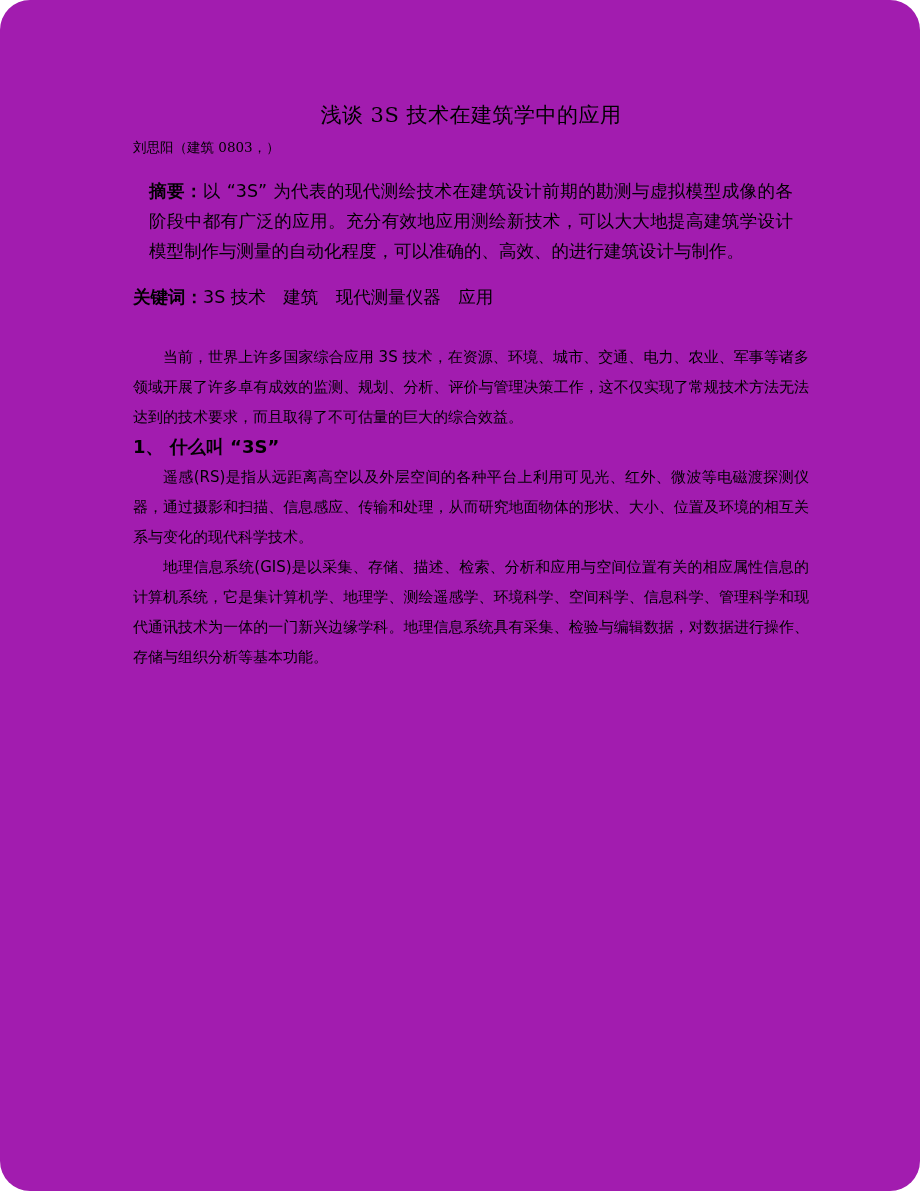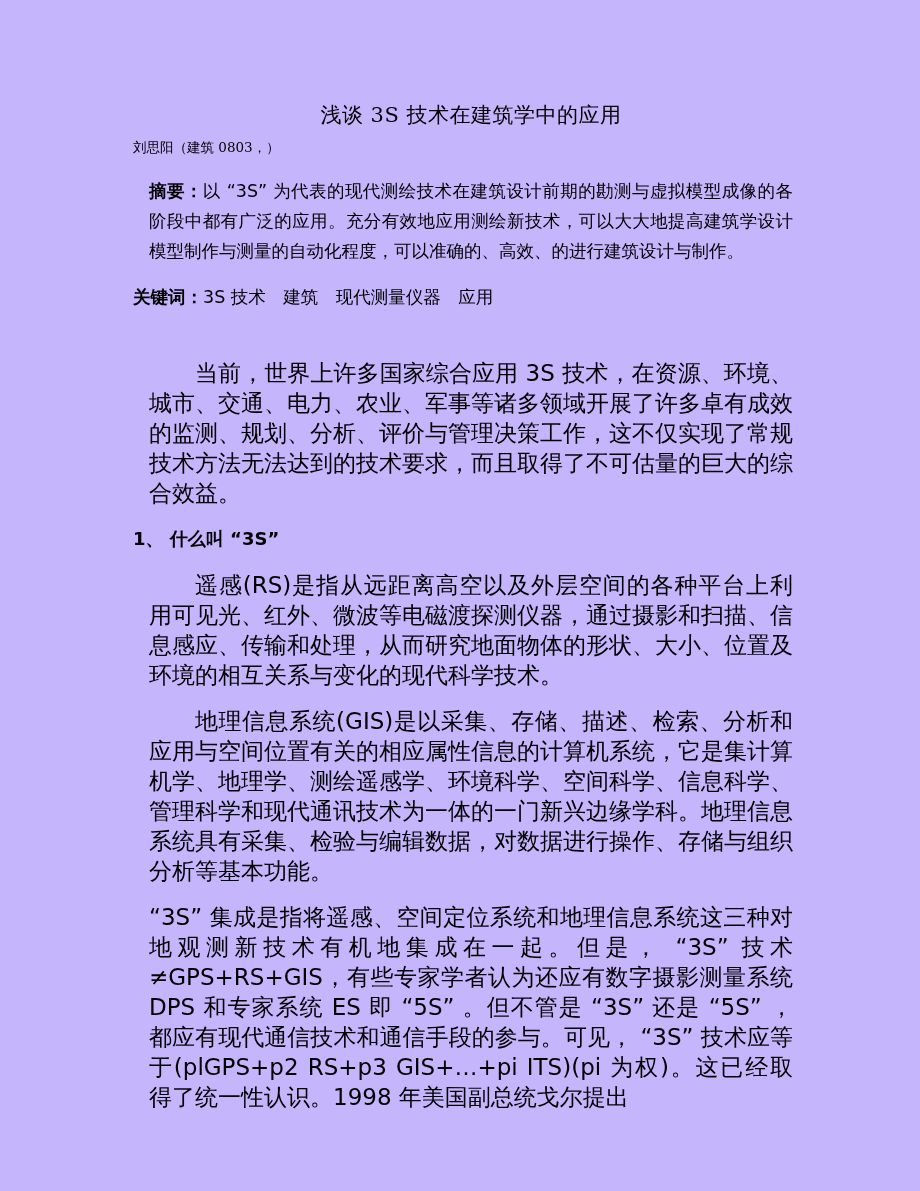--- a/index.html
+++ b/index.html
@@ -12,22 +12,23 @@
     height: 1191px;
     font-family: "DejaVu Sans", sans-serif;
     color: #000000;
     overflow: hidden;
   }
 
   .page {
     position: relative;
     width: 920px;
     height: 1191px;
-    background: #c4b5fd;
+    background: #a21caf;
     box-sizing: border-box;
+    border-radius: 30px;
   }
 
   .content {
     position: absolute;
     left: 133px;
     top: 0;
     width: 676px;
   }
 
   .doc-title {
@@ -70,23 +71,23 @@
     line-height: 30px;
     margin: 0;
     text-align: left;
   }
 
   .spacer-line {
     height: 30px;
   }
 
   p.body-para {
-    font-size: 23px;
+    font-size: 15px;
     line-height: 30px;
-    margin: 16px;
+    margin: 0;
     text-align: justify;
     text-justify: inter-ideograph;
     text-indent: 2em;
   }
 
   p.body-para.no-indent {
     text-indent: 0;
   }
 
   p.body-para.small-indent {
@@ -130,16 +131,15 @@
     <h2 class="section-heading">
       <span class="num">1、</span><span> 什么叫 “3S”</span>
     </h2>
 
 
 
     <p class="body-para">遥感(RS)是指从远距离高空以及外层空间的各种平台上利用可见光、红外、微波等电磁渡探测仪器，通过摄影和扫描、信息感应、传输和处理，从而研究地面物体的形状、大小、位置及环境的相互关系与变化的现代科学技术。</p>
 
     <p class="body-para">地理信息系统(GIS)是以采集、存储、描述、检索、分析和应用与空间位置有关的相应属性信息的计算机系统，它是集计算机学、地理学、测绘遥感学、环境科学、空间科学、信息科学、管理科学和现代通讯技术为一体的一门新兴边缘学科。地理信息系统具有采集、检验与编辑数据，对数据进行操作、存储与组织分析等基本功能。</p>
 
-    <p class="body-para no-indent">“3S” 集成是指将遥感、空间定位系统和地理信息系统这三种对地观测新技术有机地集成在一起。但是， “3S” 技术≠GPS+RS+GIS，有些专家学者认为还应有数字摄影测量系统 DPS 和专家系统 ES 即 “5S” 。但不管是 “3S” 还是 “5S” ，都应有现代通信技术和通信手段的参与。可见， “3S” 技术应等于(plGPS+p2 RS+p3 GIS+…+pi ITS)(pi 为权)。这已经取得了统一性认识。1998 年美国副总统戈尔提出</p>
 
   </div>
 </div>
 
 </body></html>

